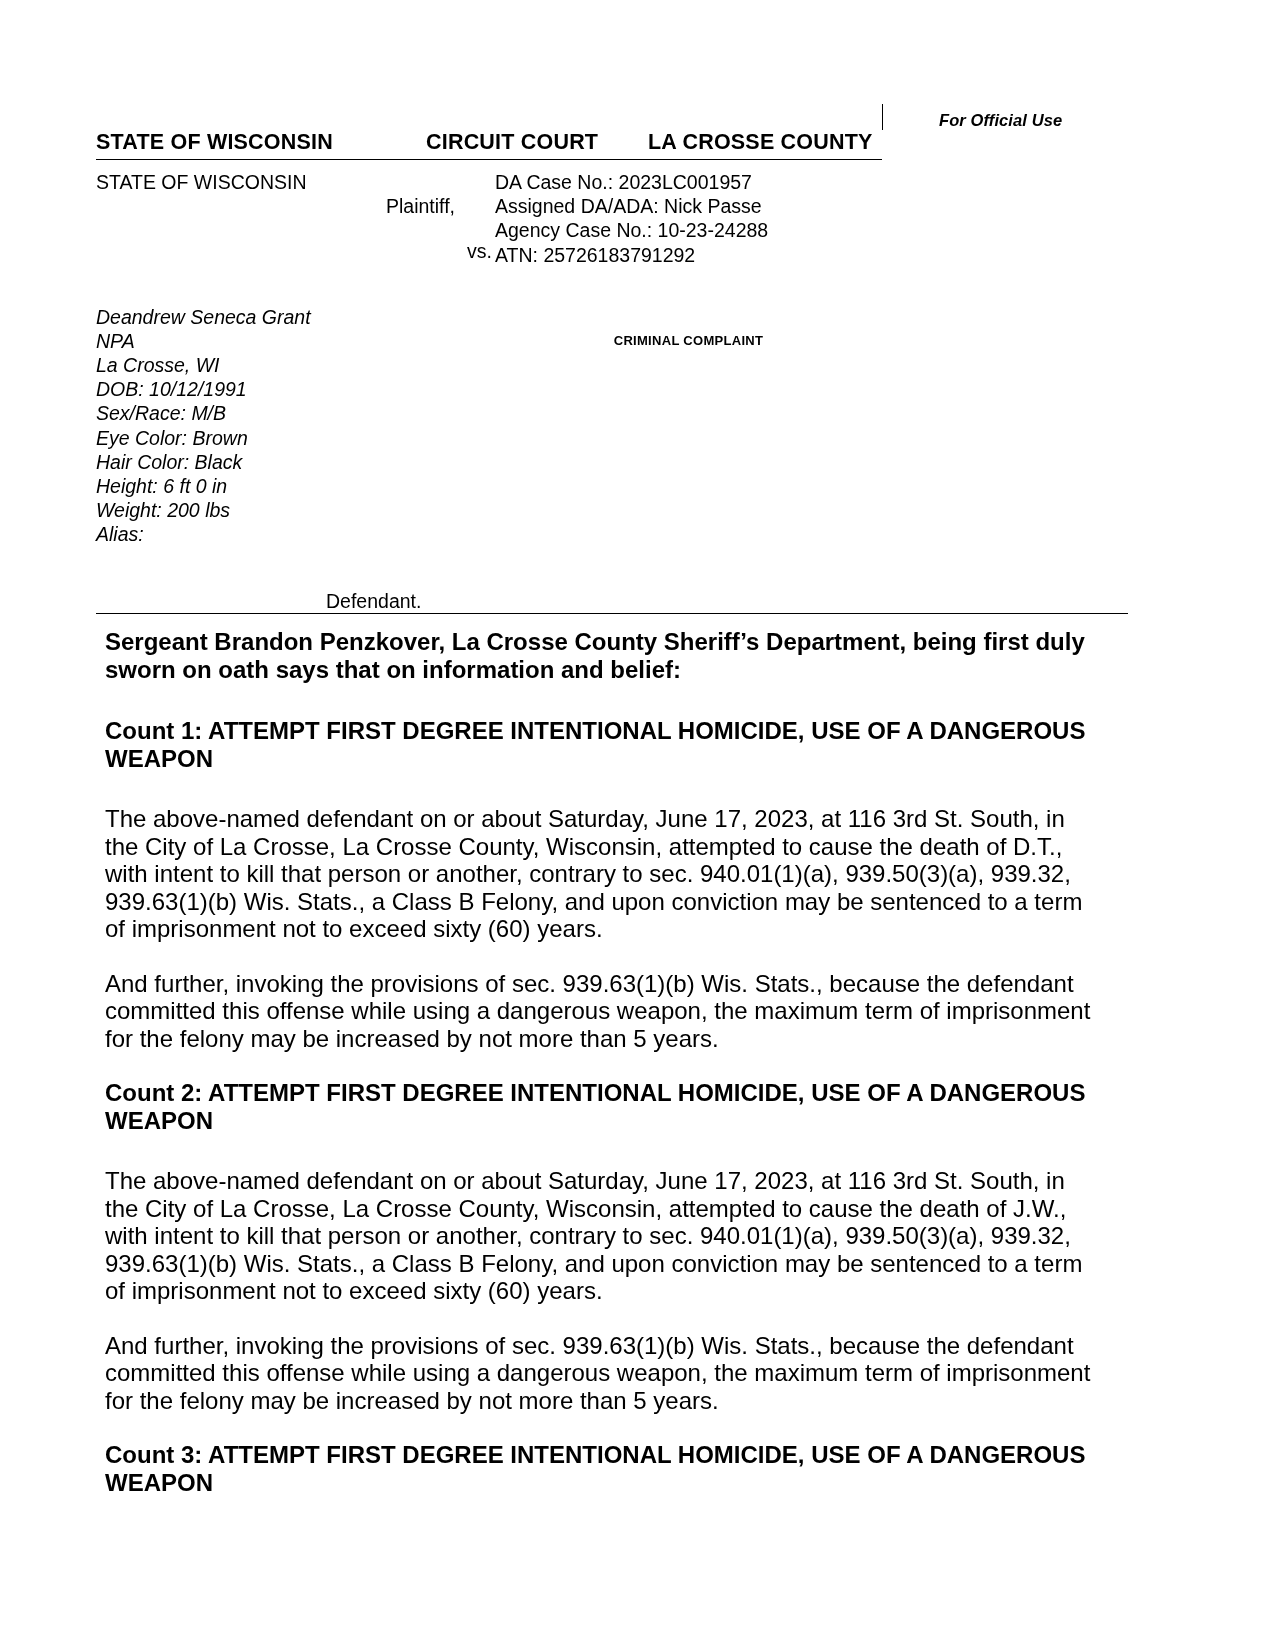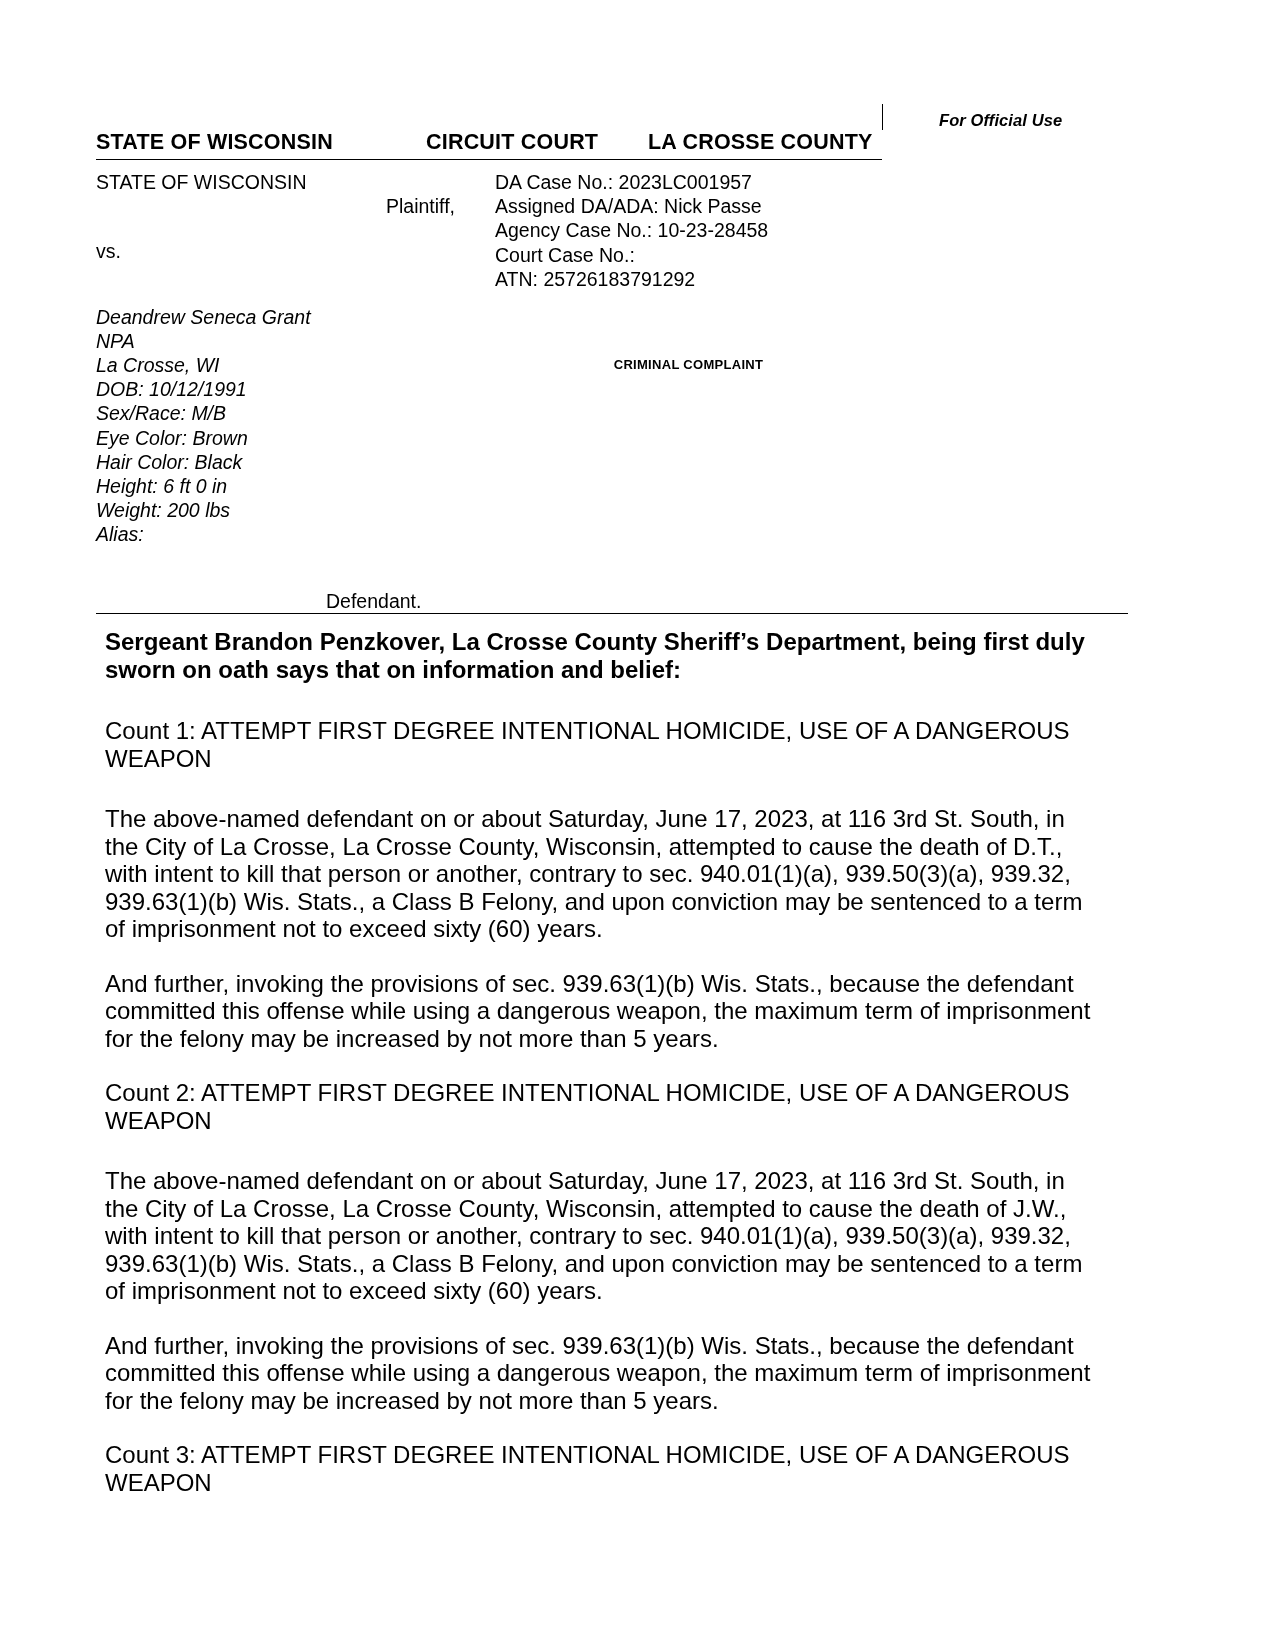--- a/index.html
+++ b/index.html
@@ -95,21 +95,21 @@
     padding-top: 10px;
     padding-left: 3px;
     font-size: 19.5px;
     line-height: 24.2px;
   }
 
   .plaintiff-line {
     text-align: right;
     padding-right: 37px;
   }
-  .vs-line { padding-top: 21px; }
+  .vs-line { padding-top: 21px; text-align: right; }
 
   .party-block { padding-top: 41px; }
   .party-block div { white-space: nowrap; font-style: italic; }
 
   .defendant-line {
     padding-top: 42px;
     padding-left: 230px;
   }
 
   .complaint-title {
@@ -141,21 +141,21 @@
     text-align: left;
   }
 
   .bold-para {
     font-weight: bold;
     margin: 0 0 34px 0;
     line-height: 27.5px;
   }
 
   .count-head {
-    font-weight: normal;
+    font-weight: bold;
     margin: 0 0 33px 0;
     line-height: 27.5px;
   }
 </style>
 </head>
 <body>
 
 <div class="page">
 
   <div class="caption">
@@ -189,22 +189,21 @@
               <div>Weight: 200 lbs</div>
               <div>Alias:</div>
             </div>
 
             <div class="defendant-line">Defendant.</div>
           </div>
 
           <div class="cap-body-right">
             <div>DA Case No.: 2023LC001957</div>
             <div>Assigned DA/ADA: Nick Passe</div>
-            <div>Agency Case No.: 10-23-28458</div>
-            <div>Court Case No.:</div>
+            <div>Agency Case No.: 10-23-24288</div>
             <div>ATN: 25726183791292</div>
 
             <div class="complaint-title">CRIMINAL COMPLAINT</div>
           </div>
 
         </div>
       </div>
 
       <div class="cap-right">
         <div class="official-use">For Official Use</div>

